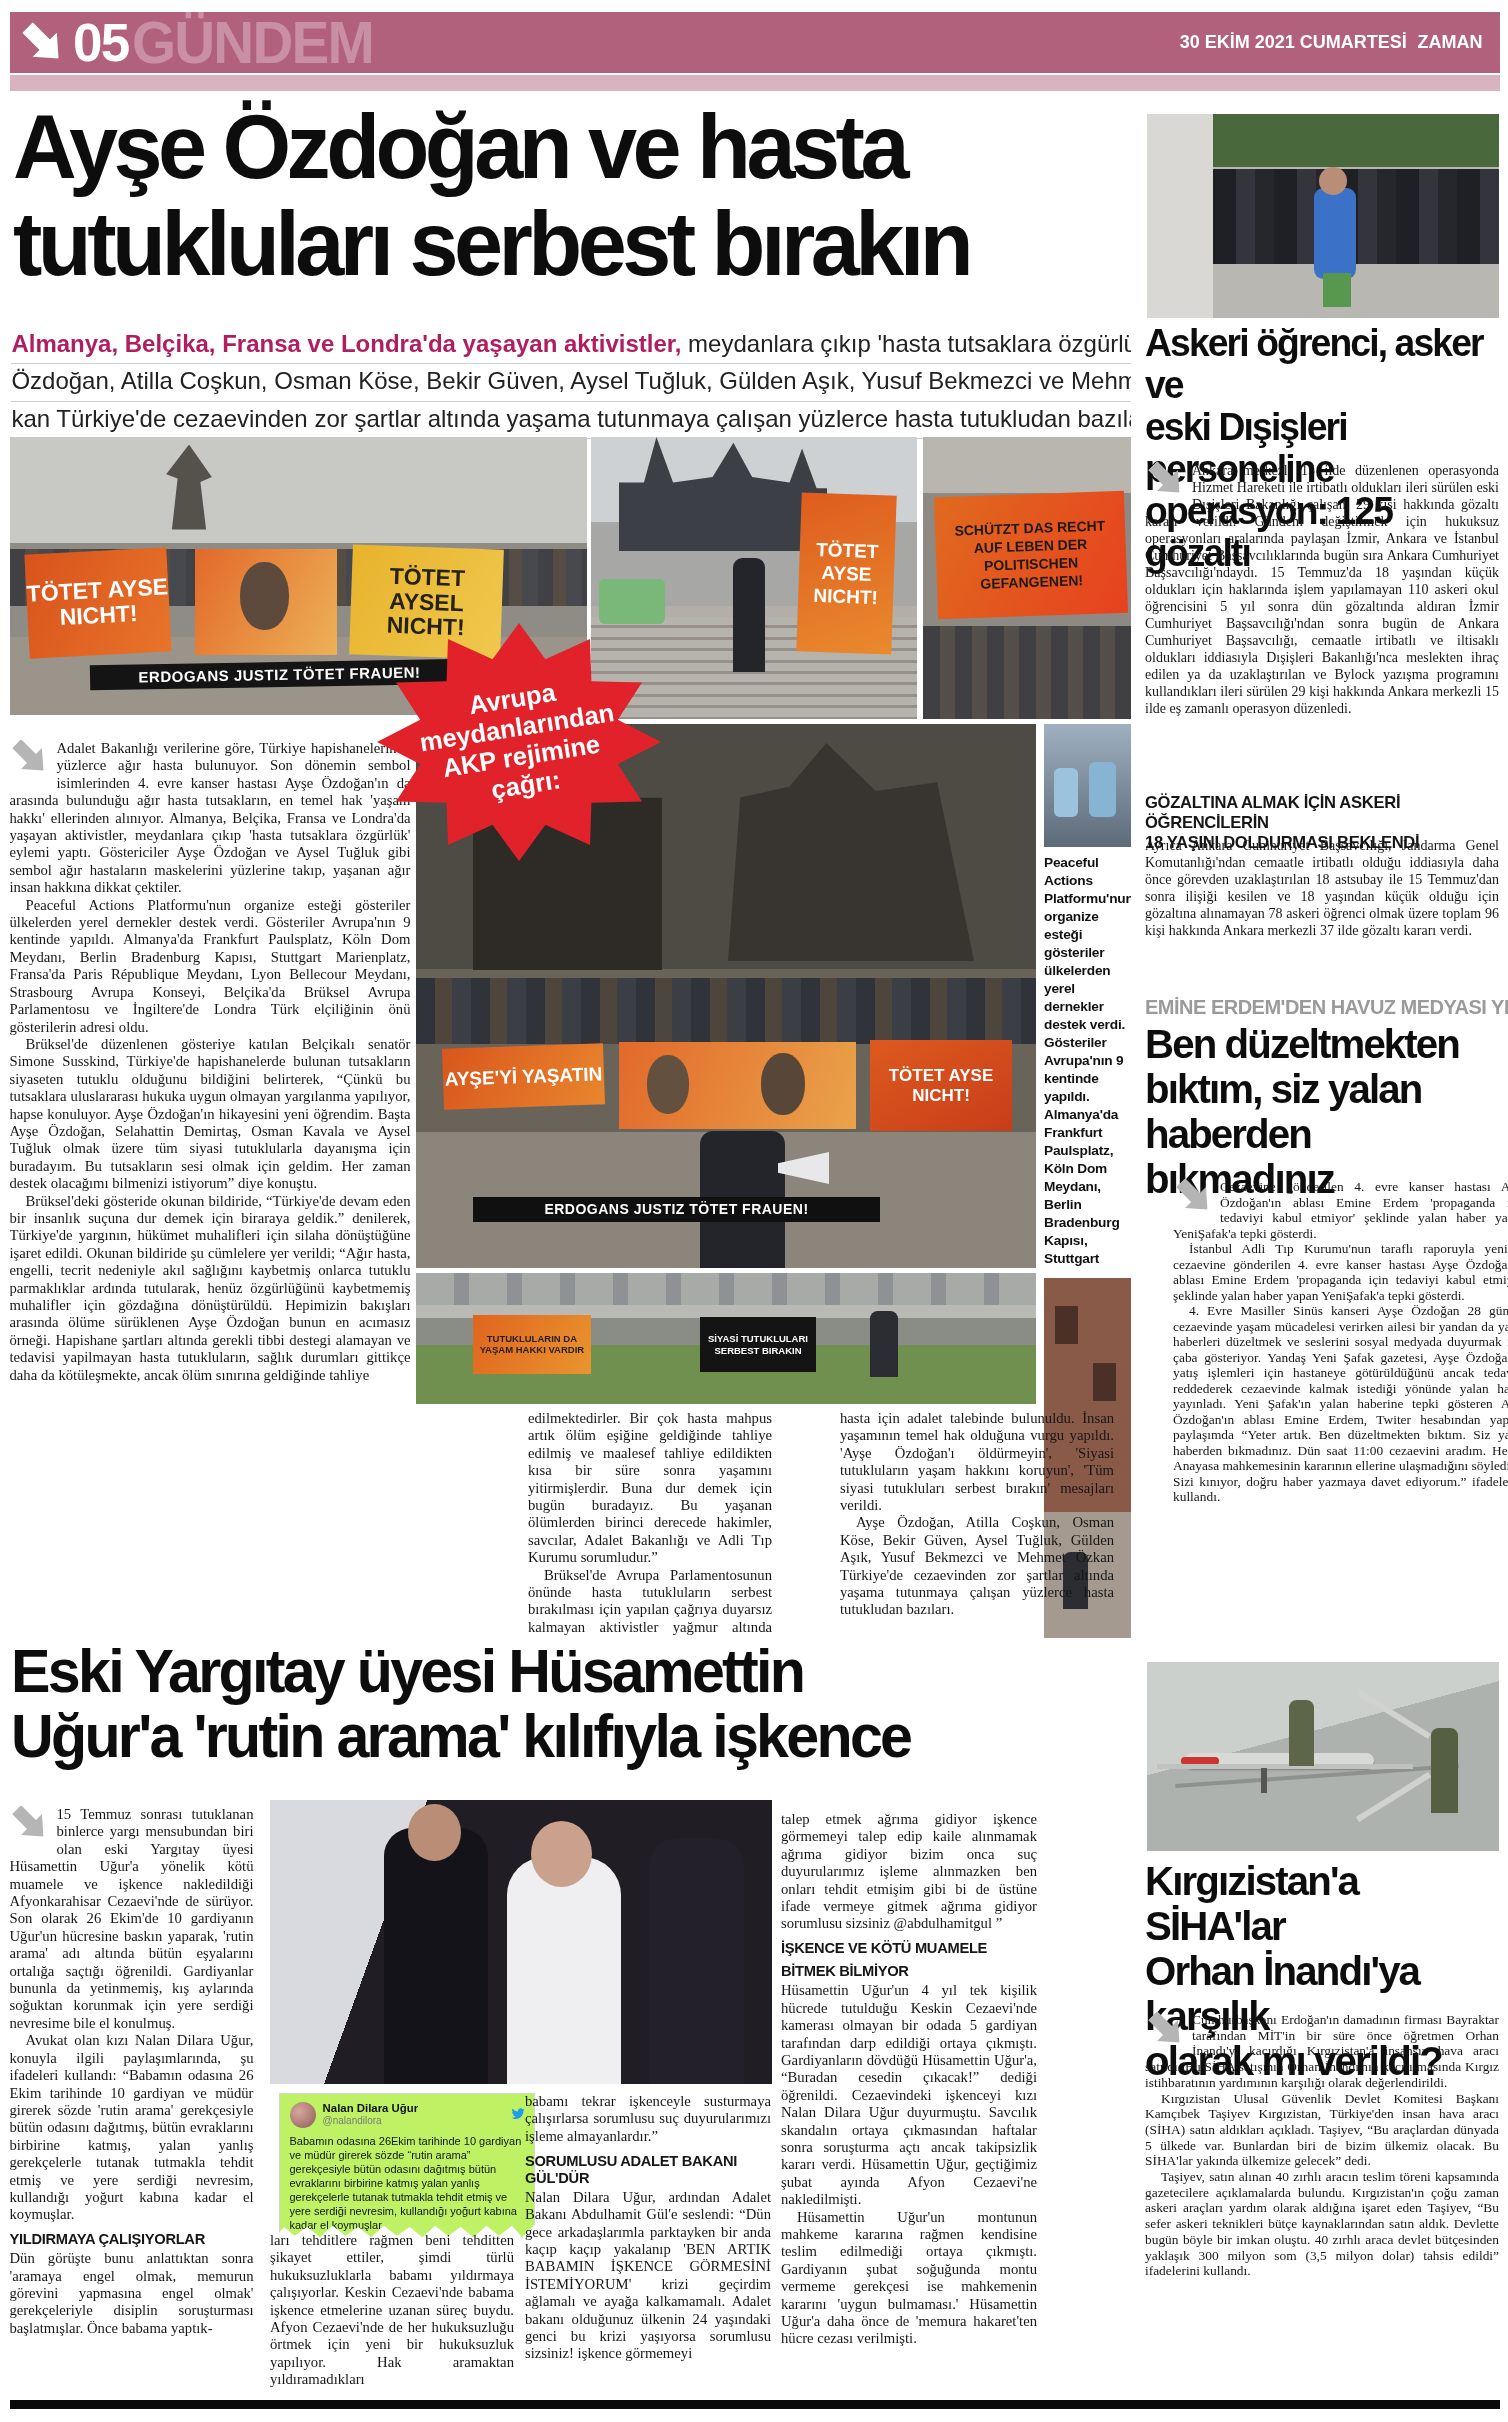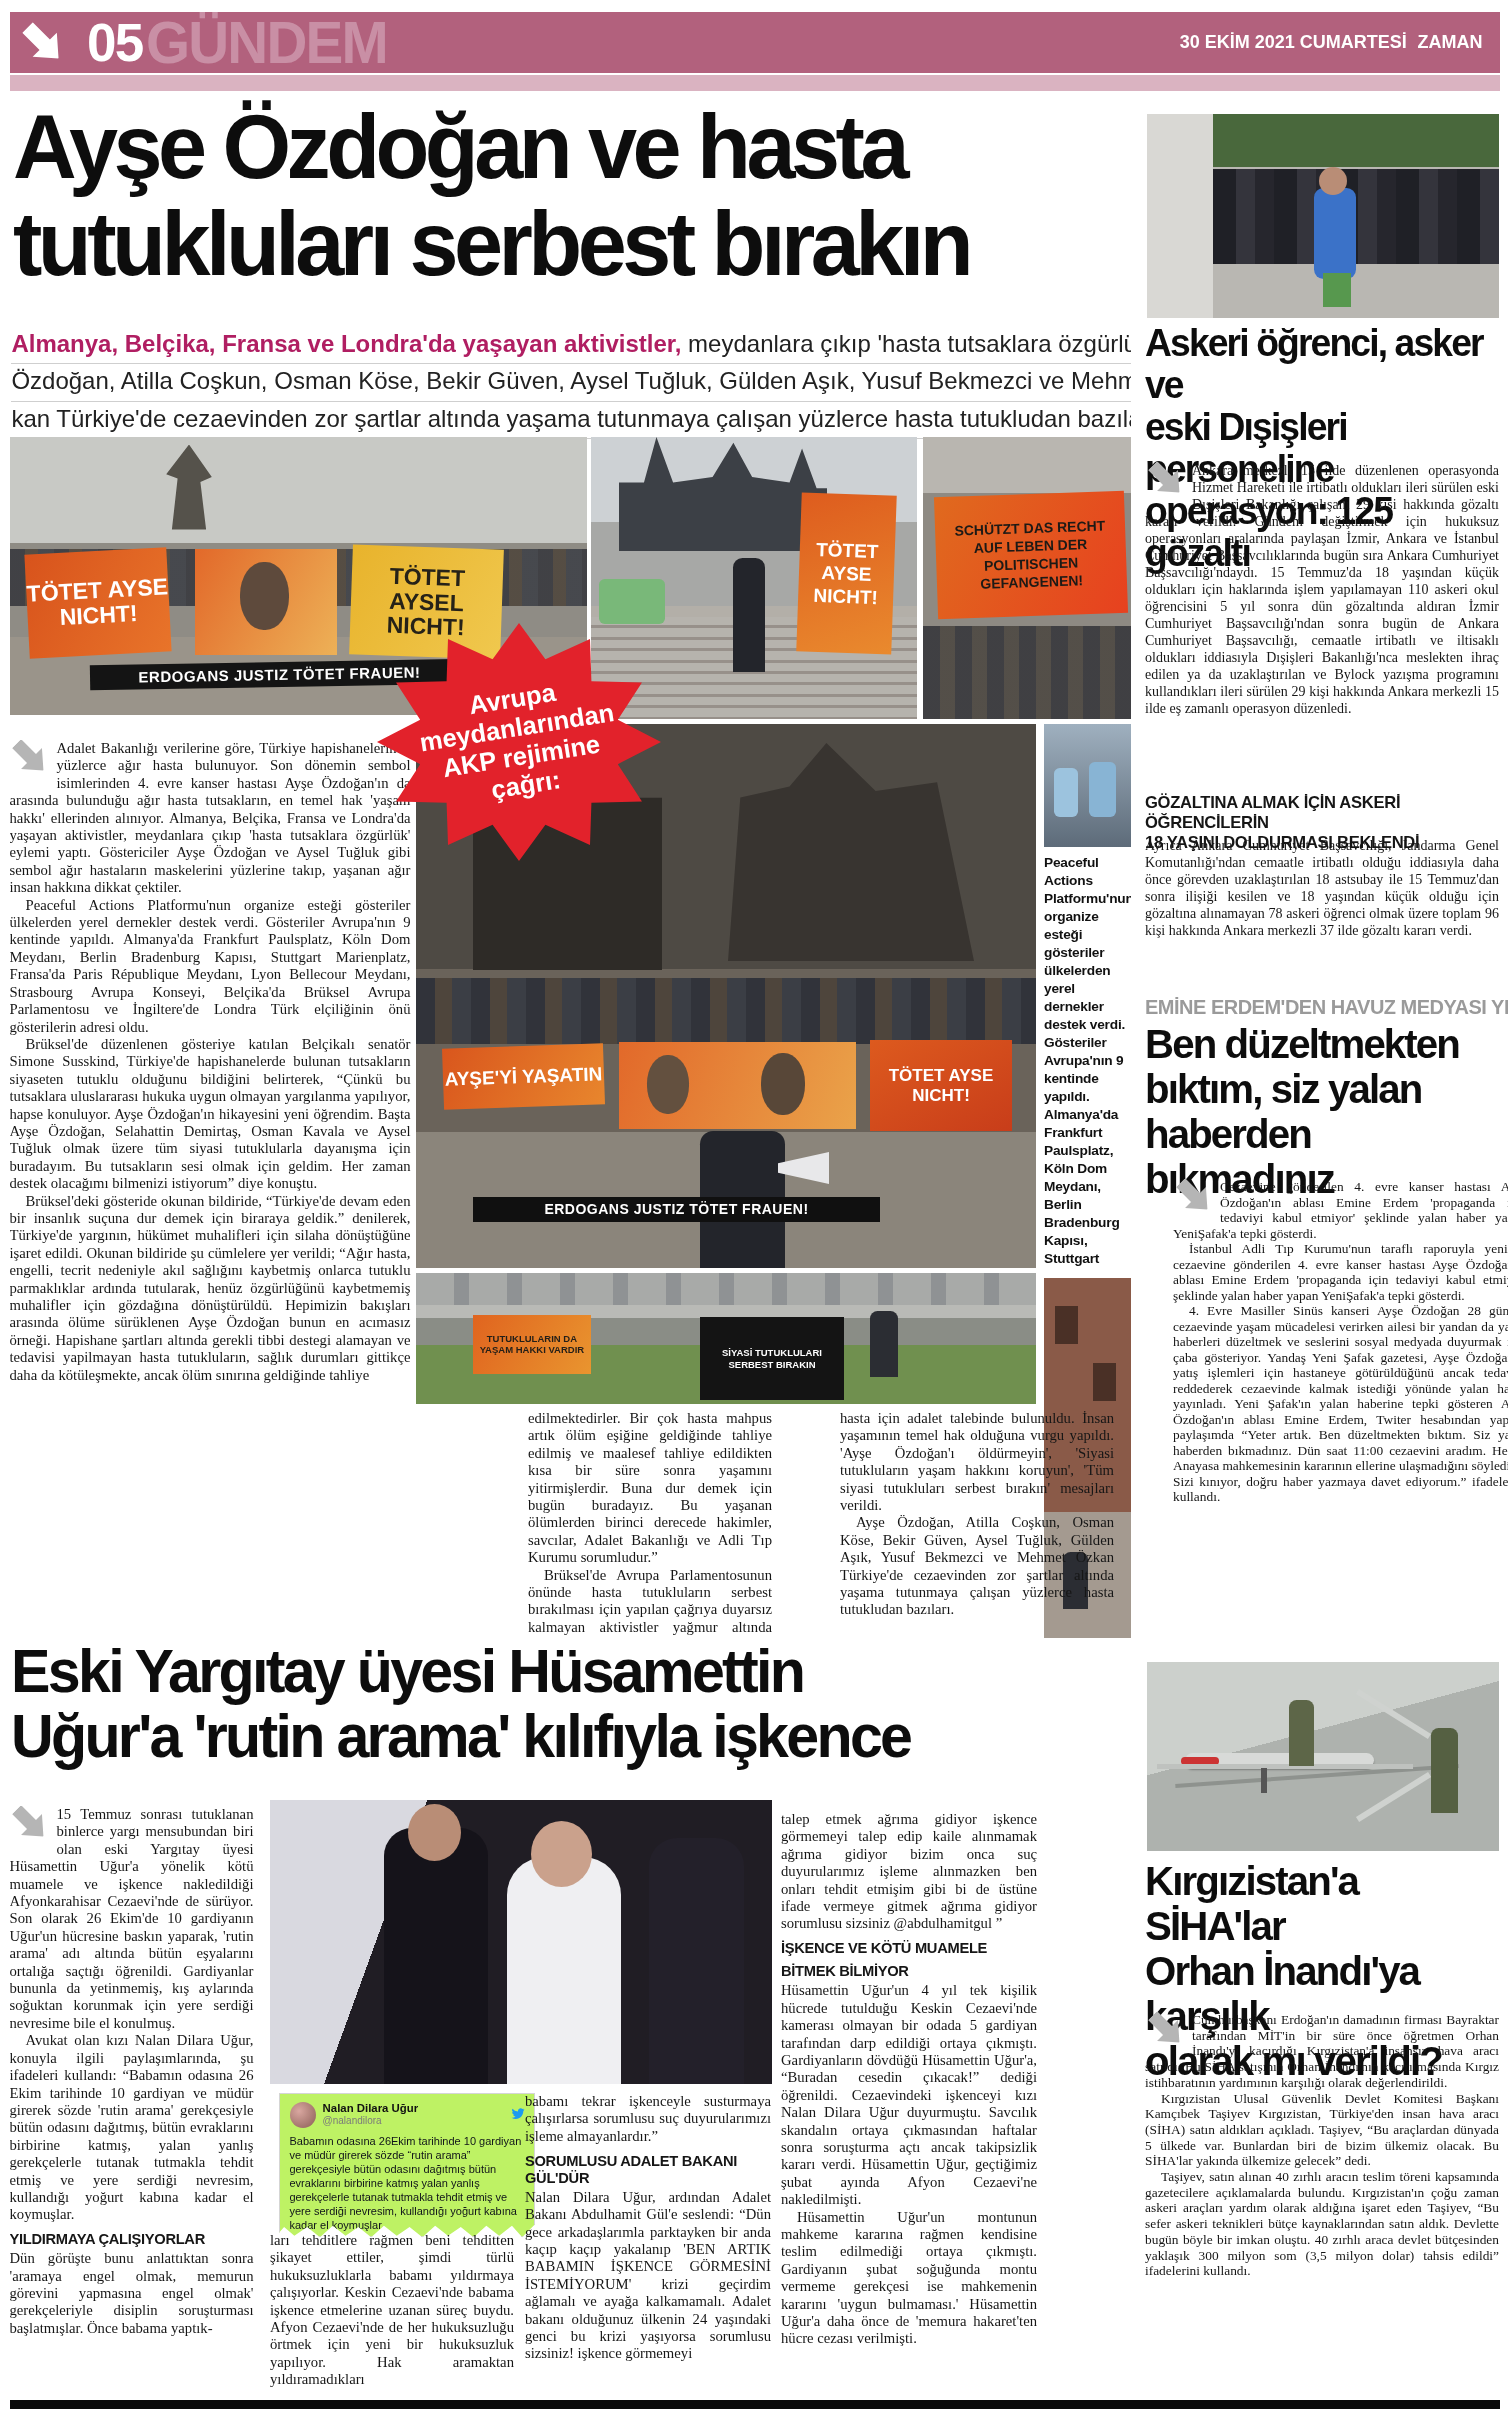--- a/index.html
+++ b/index.html
@@ -4,21 +4,21 @@
 <style>
   html,body{margin:0;padding:0;background:#e9e9e9;}
   #page{position:relative;width:1508px;height:2423px;background:#ffffff;overflow:hidden;
         font-family:"Liberation Serif",serif;color:#161616;}
   .abs{position:absolute;}
   
   .topbar{left:9.5px;top:12.3px;width:1490px;height:61px;background:#b2617d;display:flex;align-items:center;}
   .topstrip{left:9.5px;top:75px;width:1490px;height:16px;background:#dab3c1;}
   .logoarrow{width:51px;height:51px;margin-left:7.6px;display:flex;align-items:center;justify-content:center;}
   .logoarrow svg{width:44px;height:38px;fill:#ffffff;transform:rotate(45deg);}
-  .pageno{font-family:"Liberation Sans",sans-serif;font-weight:bold;font-size:53px;color:#ffffff;letter-spacing:-1.9px;margin-left:19px;}
+  .pageno{font-family:"Liberation Sans",sans-serif;font-weight:bold;font-size:53px;color:#ffffff;letter-spacing:-1.9px;margin-left:5px;}
   .secttitle{font-family:"Liberation Sans",sans-serif;font-weight:bold;font-size:59px;color:#c98fa5;letter-spacing:-1.9px;margin-left:3.8px;transform:scaleX(.96);transform-origin:0 50%;}
   .dateline{margin-left:auto;margin-right:17px;font-family:"Liberation Sans",sans-serif;color:#fff;font-size:18px;font-weight:bold;letter-spacing:0;}
   .dateline .brand{font-weight:900;margin-left:5.7px;}
   
   .h-main{left:13.2px;top:98px;width:1117px;font-family:"Liberation Sans",sans-serif;font-weight:800;
           font-size:91px;line-height:97px;color:#0d0d0d;letter-spacing:-4.7px;transform:scaleX(.97);transform-origin:0 0;}
   .lead{left:11.4px;top:327px;width:1120px;font-family:"Liberation Sans",sans-serif;font-size:24px;color:#222;}
   .lead .ln{padding:2.8px 0 5.7px 0;border-bottom:0.9px solid #cfcfcf;white-space:nowrap;overflow:hidden;}
   .lead .hl{color:#b01e62;font-weight:bold;}
   
@@ -129,21 +129,21 @@
   </div>
 
   <div class="photo" style="left:1044px;top:724px;width:87px;height:123px;background:linear-gradient(180deg,#9fb0bf,#5d6b79);">
     <div class="abs" style="left:9.5px;top:44px;width:24.6px;height:49px;border-radius:5.7px;background:#9cc3de;"></div>
     <div class="abs" style="left:45px;top:38px;width:26.5px;height:55px;border-radius:5.7px;background:#88b4d4;"></div>
   </div>
 
   <div class="photo" style="left:416px;top:1273px;width:620px;height:131px;background:linear-gradient(180deg,#b9bab6 0 34%,#8a8d86 34% 55%,#70904f 55% 100%);">
     <div class="abs" style="left:0;top:0;width:620px;height:32px;background:repeating-linear-gradient(90deg,#a8aaa8 0 38px,#8f9294 38px 53px);"></div>
     <div class="abs bannertxt" style="left:57px;top:42px;width:114px;height:55px;background:linear-gradient(120deg,#e0641f,#e9952f);color:#241f18;font-size:9.5px;line-height:11.4px;padding:1.9px;">TUTUKLULARIN DA YAŞAM HAKKI VARDIR</div>
-    <div class="abs bannertxt" style="left:284px;top:44px;width:114px;height:53px;background:#141414;font-size:9.5px;line-height:11.4px;padding:15px;">SİYASİ TUTUKLULARI SERBEST BIRAKIN</div>
+    <div class="abs bannertxt" style="left:284px;top:44px;width:114px;height:53px;background:#141414;font-size:9.5px;line-height:11.4px;padding:1px;">SİYASİ TUTUKLULARI SERBEST BIRAKIN</div>
     <div class="abs" style="left:454px;top:38px;width:28px;height:66px;border-radius:7.6px 7.6px 0 0;background:#2b2d33;"></div>
   </div>
 
   <div class="photo" style="left:1044px;top:1278px;width:87px;height:360px;background:linear-gradient(180deg,#8a5a48 0 65%,#a49a90 65% 100%);">
     <div class="abs" style="left:11.4px;top:28px;width:23px;height:38px;background:#4a3026;"></div>
     <div class="abs" style="left:49px;top:85px;width:23px;height:38px;background:#4a3026;"></div>
     <div class="abs" style="left:19px;top:274px;width:24.6px;height:57px;border-radius:7.6px 7.6px 0 0;background:#2b2d33;"></div>
   </div>
 
   <div class="abs star" style="left:377px;top:623px;width:284px;height:238px;">

